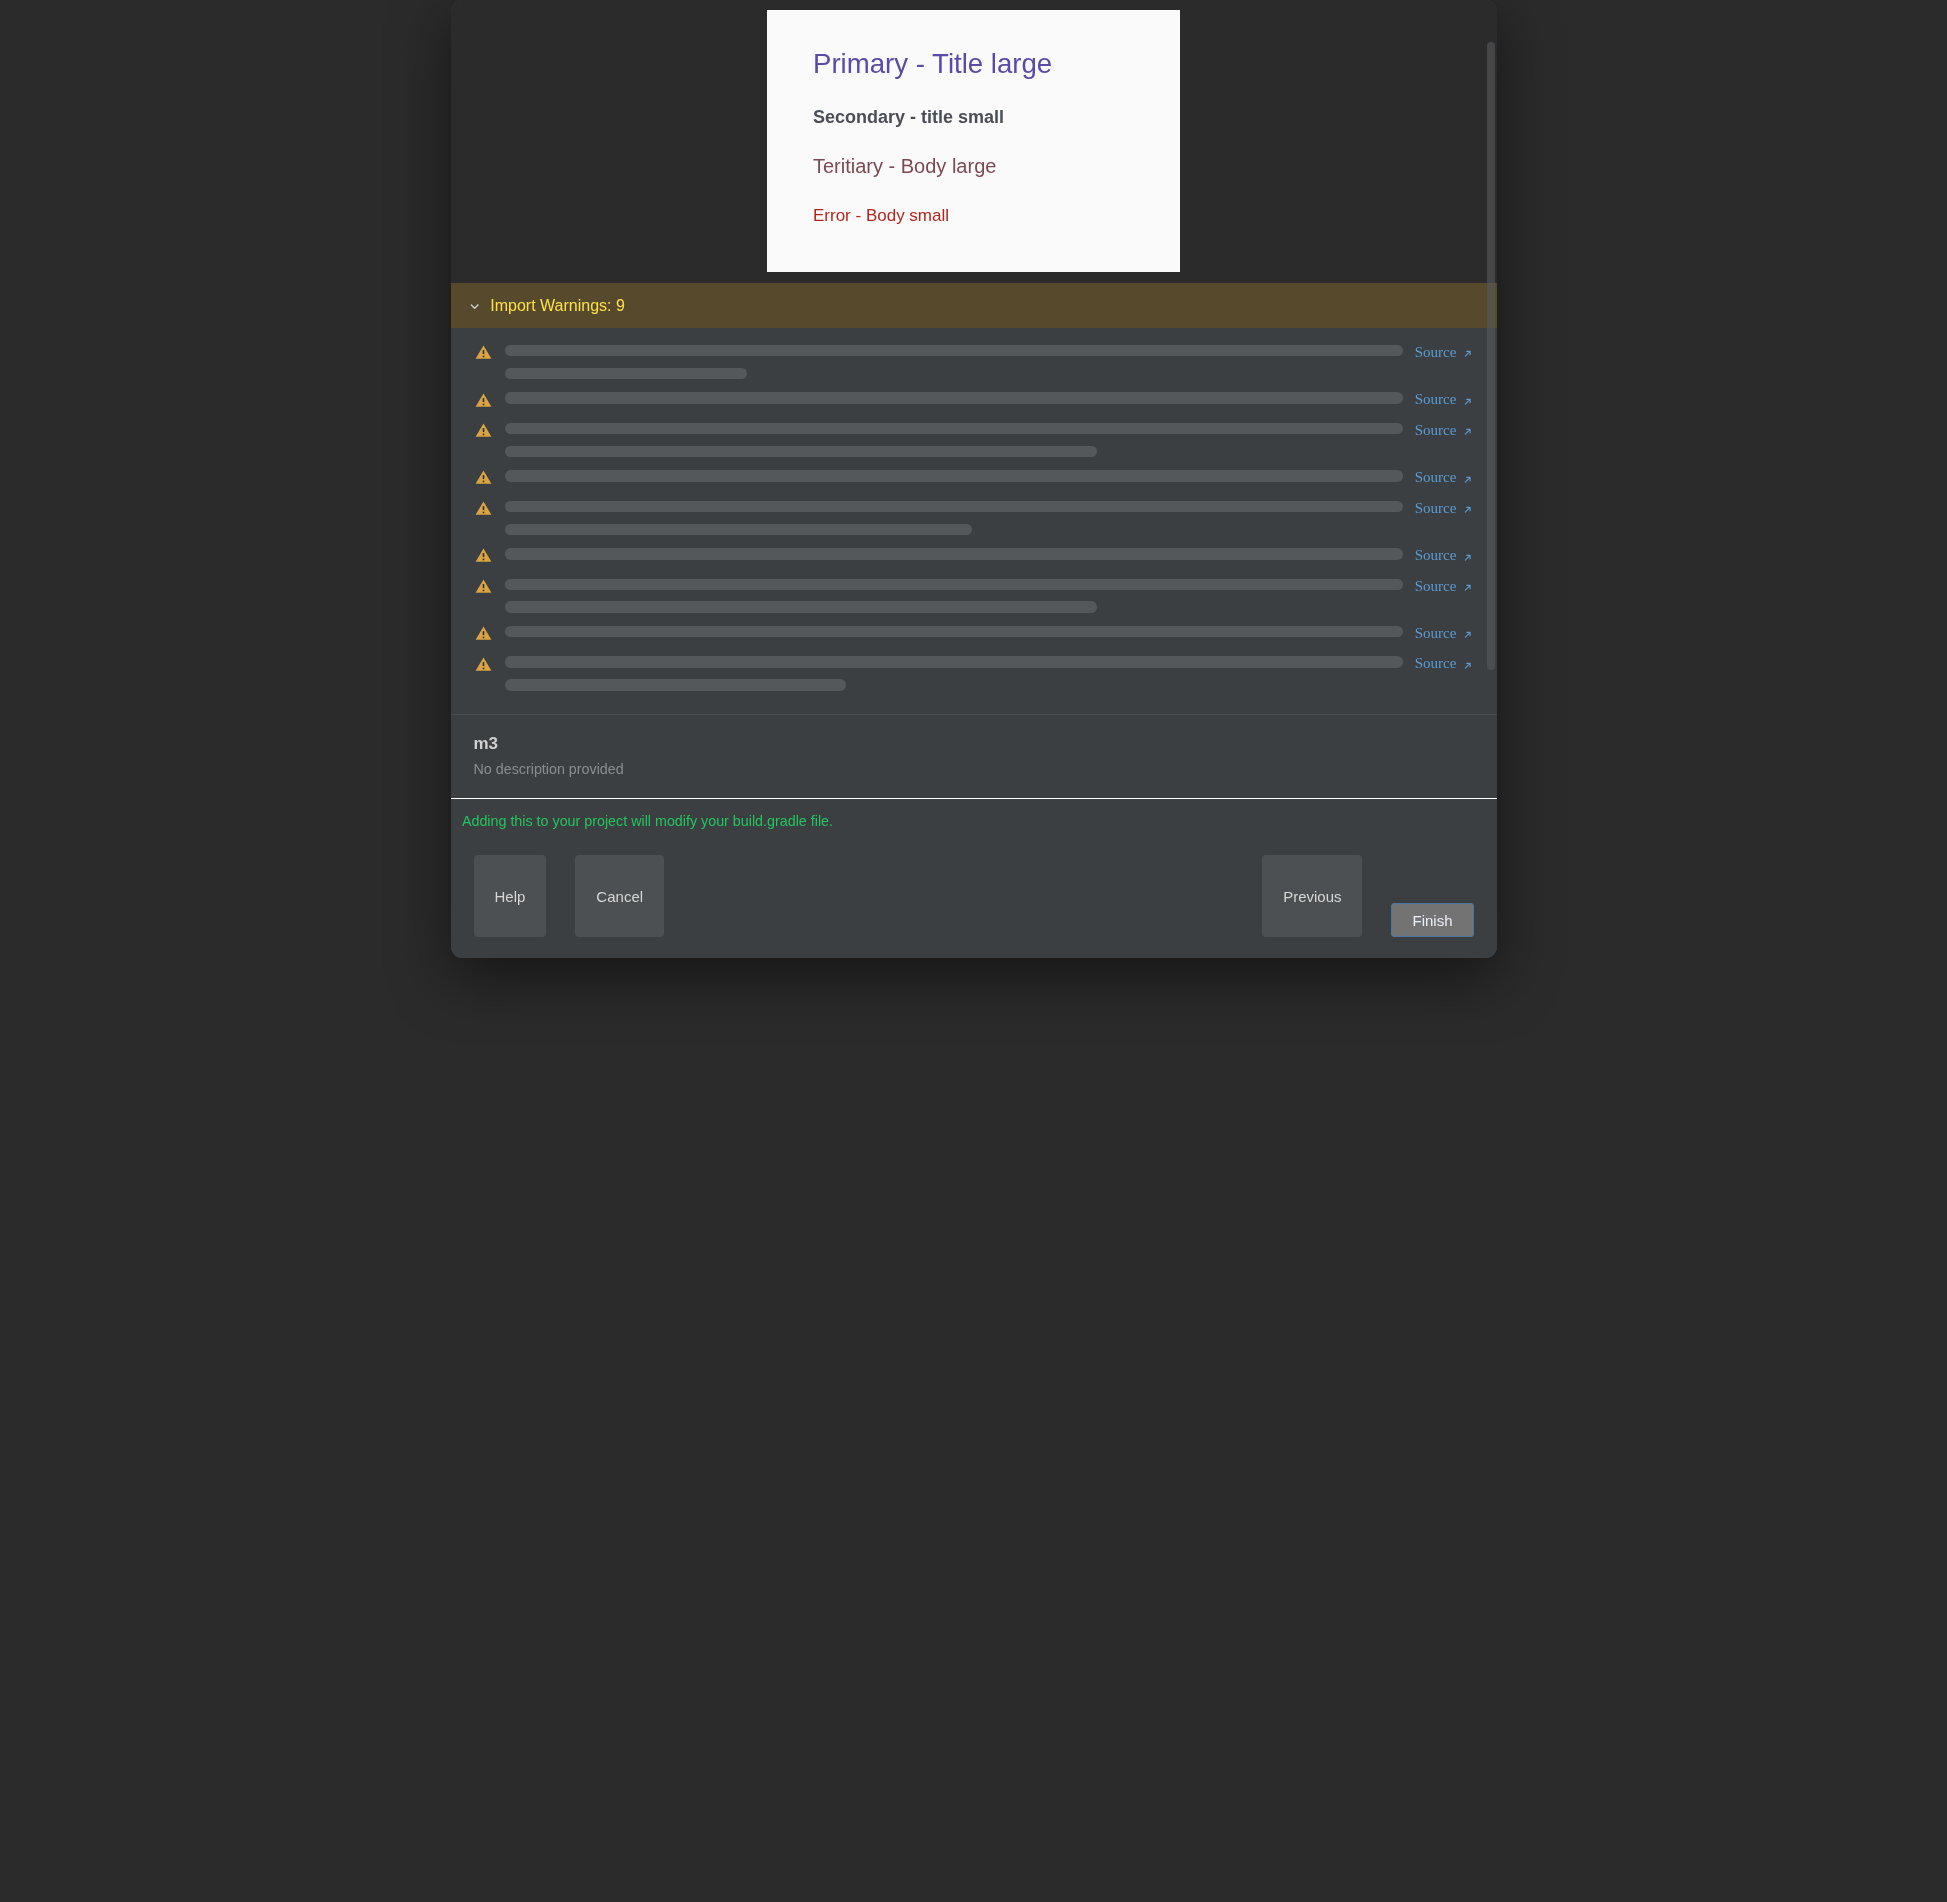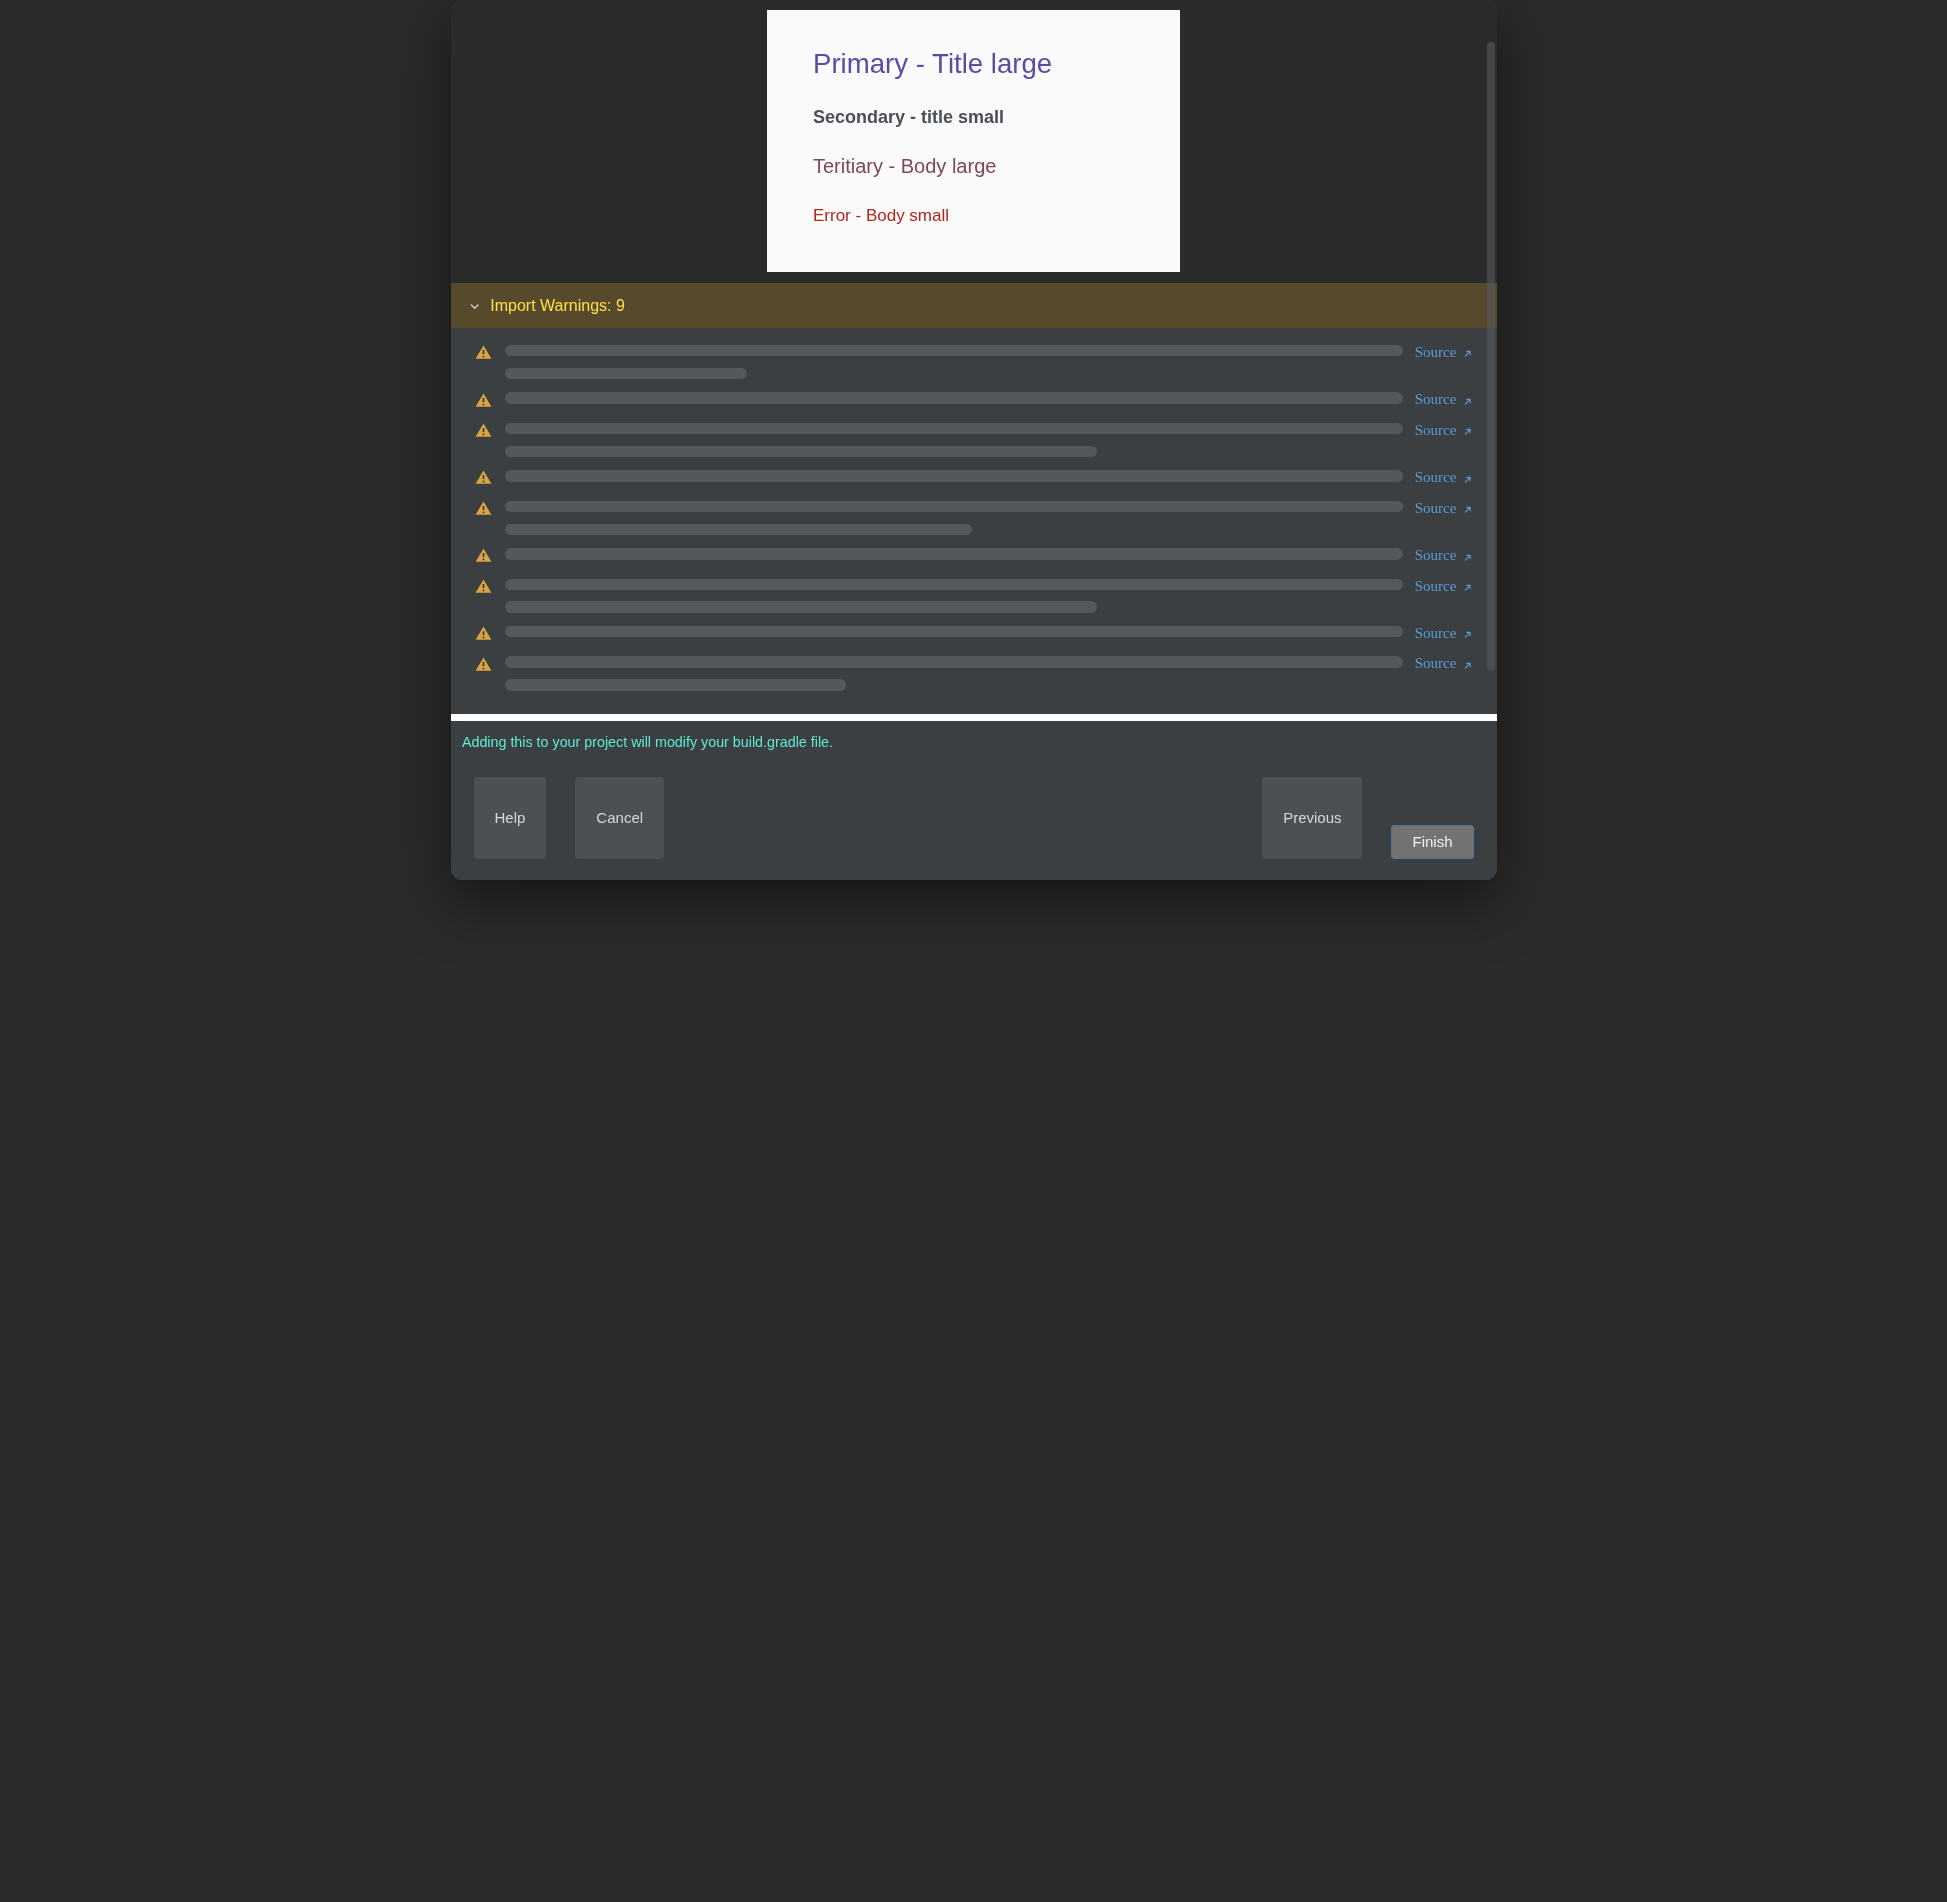--- a/index.html
+++ b/index.html
@@ -119,23 +119,23 @@
 
   .meta-section {
     border-top:1px solid #4a4d4f;
     padding: 19px 23px 21px 23px;
     background:#3c3f41;
   }
   .meta-title { color:#d0d0d0; font-size:17px; font-weight:600; margin-bottom:7.6px;}
   .meta-desc  { color:#8a8d8f; font-size:14.3px; }
 
   .footer-note {
-    border-top:7px solid #ffffff;
+    border-top:1px solid #ffffff;
     padding: 13.3px 11.4px;
-    color:#5eead4;
+    color:#22c55e;
     font-size:14.3px;
     background:#3c3f41;
   }
 
   .buttons {
     display:flex;
     padding: 13.3px 23px 21px 23px;
     gap: 29px;
     background:#3c3f41;
   }
@@ -335,20 +335,24 @@
         </div>
         <span class="warn-link">
           <span>Source</span>
           <span class="ext-icon"><svg viewBox="0 0 24 24">
               <path d="M7 17 L17 7 M10 7 H17 V14" fill="none" stroke="#5a9bd4" stroke-width="2.4" stroke-linecap="round" stroke-linejoin="round"></path>
             </svg></span>
         </span>
       </div>
     </div>
 
+  <div class="meta-section">
+    <div class="meta-title">m3</div>
+    <div class="meta-desc">No description provided</div>
+  </div>
 
   <div class="footer-note">Adding this to your project will modify your build.gradle file.</div>
 
   <div class="buttons">
     <button class="btn">Help</button>
     <button class="btn">Cancel</button>
     <span class="spacer"></span>
     <button class="btn">Previous</button>
     <button class="btn primary">Finish</button>
   </div>

